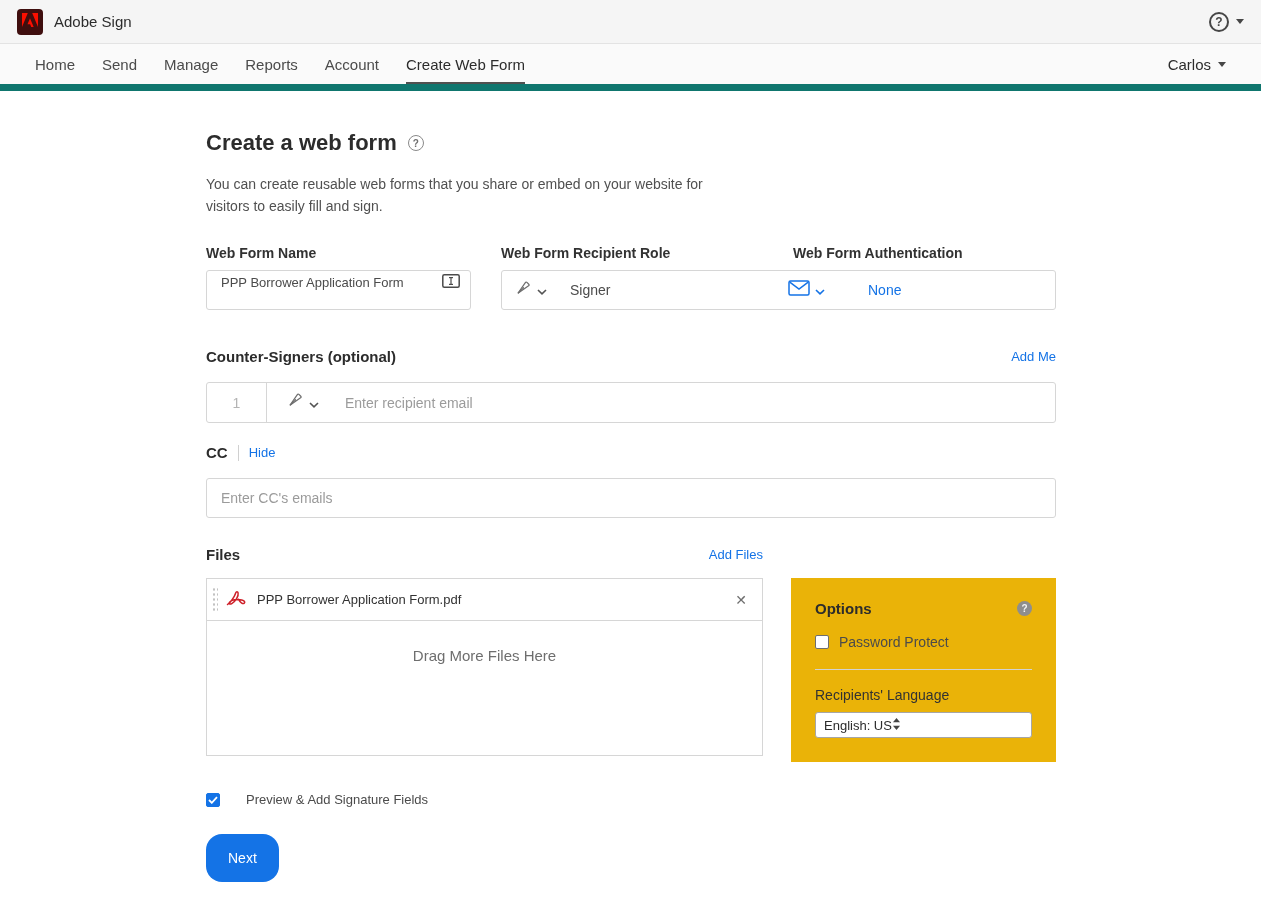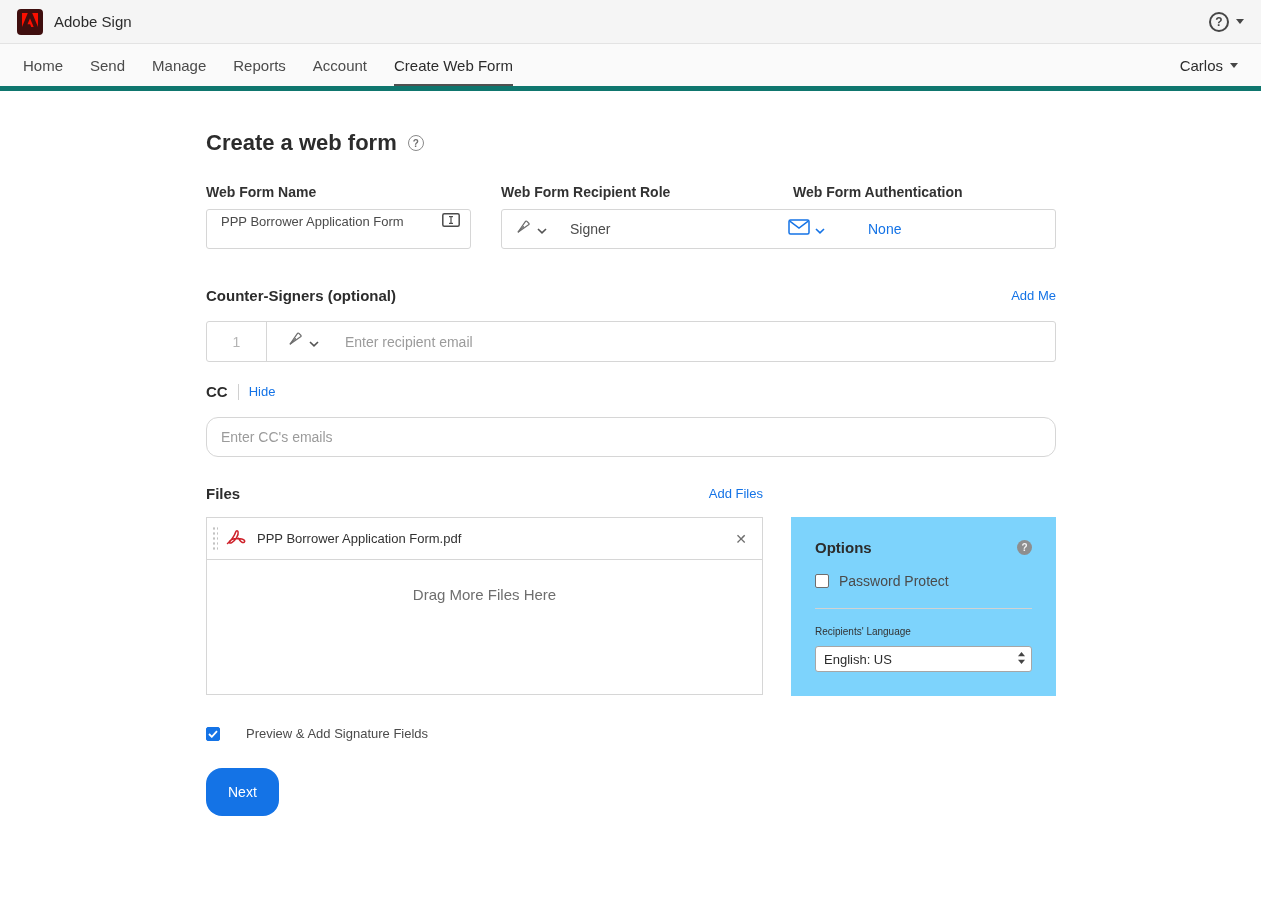--- a/index.html
+++ b/index.html
@@ -9,21 +9,21 @@
 
   
   .topbar { height:44px; background:#f5f5f5; border-bottom:1px solid #e3e3e3; display:flex; align-items:center; padding:0 17px; }
   .logo-tile { width:26px; height:26px; border-radius:4px; background:#3f0e0e; display:flex; align-items:center; justify-content:center; flex:none; }
   .app-name { margin-left:11px; font-size:15px; color:#2c2c2c; }
   .topbar-right { margin-left:auto; display:flex; align-items:center; gap:7px; cursor:pointer; }
   .help-outline { width:20px; height:20px; border:2px solid #464646; border-radius:50%; display:flex; align-items:center; justify-content:center; font-size:12px; font-weight:bold; color:#464646; }
   .caret { width:0; height:0; border-left:4.5px solid transparent; border-right:4.5px solid transparent; border-top:5px solid #464646; display:inline-block; }
 
   
-  .navbar { height:47px; background:#fafafa; border-bottom:5px solid #0f766e; display:flex; align-items:stretch; padding:0 23px; }
+  .navbar { height:47px; background:#fafafa; border-bottom:7px solid #0f766e; display:flex; align-items:stretch; padding:0 35px; }
   .nav-item { display:flex; align-items:center; margin-right:27px; font-size:15px; color:#4b4b4b; cursor:pointer; border-bottom:2.5px solid transparent; padding-top:2px; }
   .nav-item.active { color:#2c2c2c; border-bottom-color:#505050; }
   .nav-user { margin-left:auto; display:flex; align-items:center; gap:7px; font-size:15px; color:#2c2c2c; cursor:pointer; }
 
   
   .content { margin-left:206px; width:850px; padding-top:25px; }
   .page-title-row { display:flex; align-items:center; gap:11px; margin-top:14px; }
   .page-title { font-size:22px; font-weight:600; color:#2c2c2c; margin:0; }
   .help-sm { width:16px; height:16px; border:1.5px solid #8a8a8a; border-radius:50%; display:flex; align-items:center; justify-content:center; font-size:10px; font-weight:bold; color:#6e6e6e; flex:none; }
   .desc { margin:17px 0 0; max-width:530px; font-size:14px; line-height:22px; color:#505050; }
@@ -50,42 +50,42 @@
 
   .signer-row { margin-top:17px; height:41px; border:1px solid #d6d6d6; border-radius:3px; display:flex; align-items:center; }
   .num-cell { width:60px; flex:none; align-self:stretch; display:flex; align-items:center; justify-content:center; border-right:1px solid #d6d6d6; color:#b4b4b4; font-size:14px; }
   .signer-row .pen-select { margin-left:18px; }
   .email-input { flex:1; min-width:0; border:none; outline:none; margin-left:24px; font-size:14px; color:#4b4b4b; font-family:inherit; background:transparent; }
   input::placeholder { color:#9b9b9b; opacity:1; }
 
   .cc-head { display:flex; align-items:center; margin-top:21px; gap:10px; }
   .cc-label { font-size:15px; font-weight:700; color:#2c2c2c; }
   .cc-divider { width:1px; height:16px; background:#d0d0d0; }
-  .cc-input { margin-top:17px; width:100%; height:40px; border:1px solid #d6d6d6; border-radius:12px; padding:8px 14px; font-size:14px; color:#4b4b4b; font-family:inherit; outline:none; }
+  .cc-input { margin-top:17px; width:100%; height:40px; border:1px solid #d6d6d6; border-radius:3px; padding:8px 14px; font-size:14px; color:#4b4b4b; font-family:inherit; outline:none; }
 
   .files-section { margin-top:28px; }
   .files-head { width:557px; display:flex; justify-content:space-between; align-items:center; }
   .files-row { display:flex; justify-content:space-between; margin-top:15px; align-items:flex-start; }
   .filebox { width:557px; border:1px solid #d6d6d6; background:#fff; }
   .file-item { height:42px; border-bottom:1px solid #d6d6d6; display:flex; align-items:center; padding:0 15px 0 5px; }
   .drag-dots { width:6px; height:26px; background-image:radial-gradient(circle,#c2c2c2 1px,transparent 1.3px); background-size:4px 5px; margin-right:7px; flex:none; }
   .file-name { margin-left:8px; font-size:13px; color:#323232; flex:1; }
   .close-x { color:#6e6e6e; font-size:14px; cursor:pointer; line-height:1; }
   .drop-zone { height:134px; display:flex; justify-content:center; padding-top:26px; font-size:15px; color:#6e6e6e; }
 
-  .options-panel { width:265px; background:#7dd3fc; padding:22px 24px 24px; }
+  .options-panel { width:265px; background:#eab308; padding:22px 24px 24px; }
   .options-head { display:flex; justify-content:space-between; align-items:center; }
   .options-title { font-size:15px; font-weight:700; color:#2c2c2c; }
   .help-filled { width:15px; height:15px; background:#8e8e8e; border-radius:50%; color:#f4f4f4; font-size:10px; font-weight:bold; display:flex; align-items:center; justify-content:center; }
   .opt-row { display:flex; align-items:center; gap:10px; margin-top:17px; font-size:14px; color:#4b4b4b; cursor:pointer; }
   .checkbox { width:14px; height:14px; border:1.6px solid #6e6e6e; border-radius:2px; background:#fff; flex:none; }
   .checkbox.checked { background:#1473e6; border-color:#1473e6; display:flex; align-items:center; justify-content:center; }
   .opt-divider { border-top:1px solid #d2d2d2; margin-top:19px; }
-  .lang-label { margin-top:17px; font-size:10px; color:#323232; }
-  .select { margin-top:9px; height:26px; border:1px solid #a6a6a6; border-radius:3px; background:#fff; display:flex; align-items:center; justify-content:space-between; padding:0 5px 0 8px; font-size:13px; color:#2c2c2c; cursor:pointer; }
+  .lang-label { margin-top:17px; font-size:14px; color:#323232; }
+  .select { margin-top:9px; height:26px; border:1px solid #a6a6a6; border-radius:3px; background:#fff; display:flex; align-items:center; padding:0 5px 0 8px; font-size:13px; color:#2c2c2c; cursor:pointer; }
 
   .preview-row { display:flex; align-items:center; gap:26px; margin-top:30px; cursor:pointer; }
   .preview-label { font-size:13px; color:#4b4b4b; }
   .next-btn { margin-top:27px; background:#1473e6; color:#fff; border:none; border-radius:16px; padding:16px 22px; font-size:14px; font-family:inherit; cursor:pointer; }
 </style>
 </head>
 <body>
 
 <div class="page">
 
@@ -119,20 +119,21 @@
     </div>
   </nav>
 
   <div class="content">
 
     <div class="page-title-row">
       <h1 class="page-title">Create a web form</h1>
       <span class="help-sm">?</span>
     </div>
 
+    <p class="desc">You can create reusable web forms that you share or embed on your website for visitors to easily fill and sign.</p>
 
     
     <div class="row-top">
       <div class="field-name">
         <div class="field-label">Web Form Name</div>
         <div class="input-box">
           <input class="name-input" type="text" value="PPP Borrower Application Form" style="">
           <span>
             <svg width="18" height="14" viewBox="0 0 18 14">
               <rect x="0.8" y="0.8" width="16.4" height="12.4" rx="1.5" fill="none" stroke="#4b4b4b" stroke-width="1.5"></rect>

